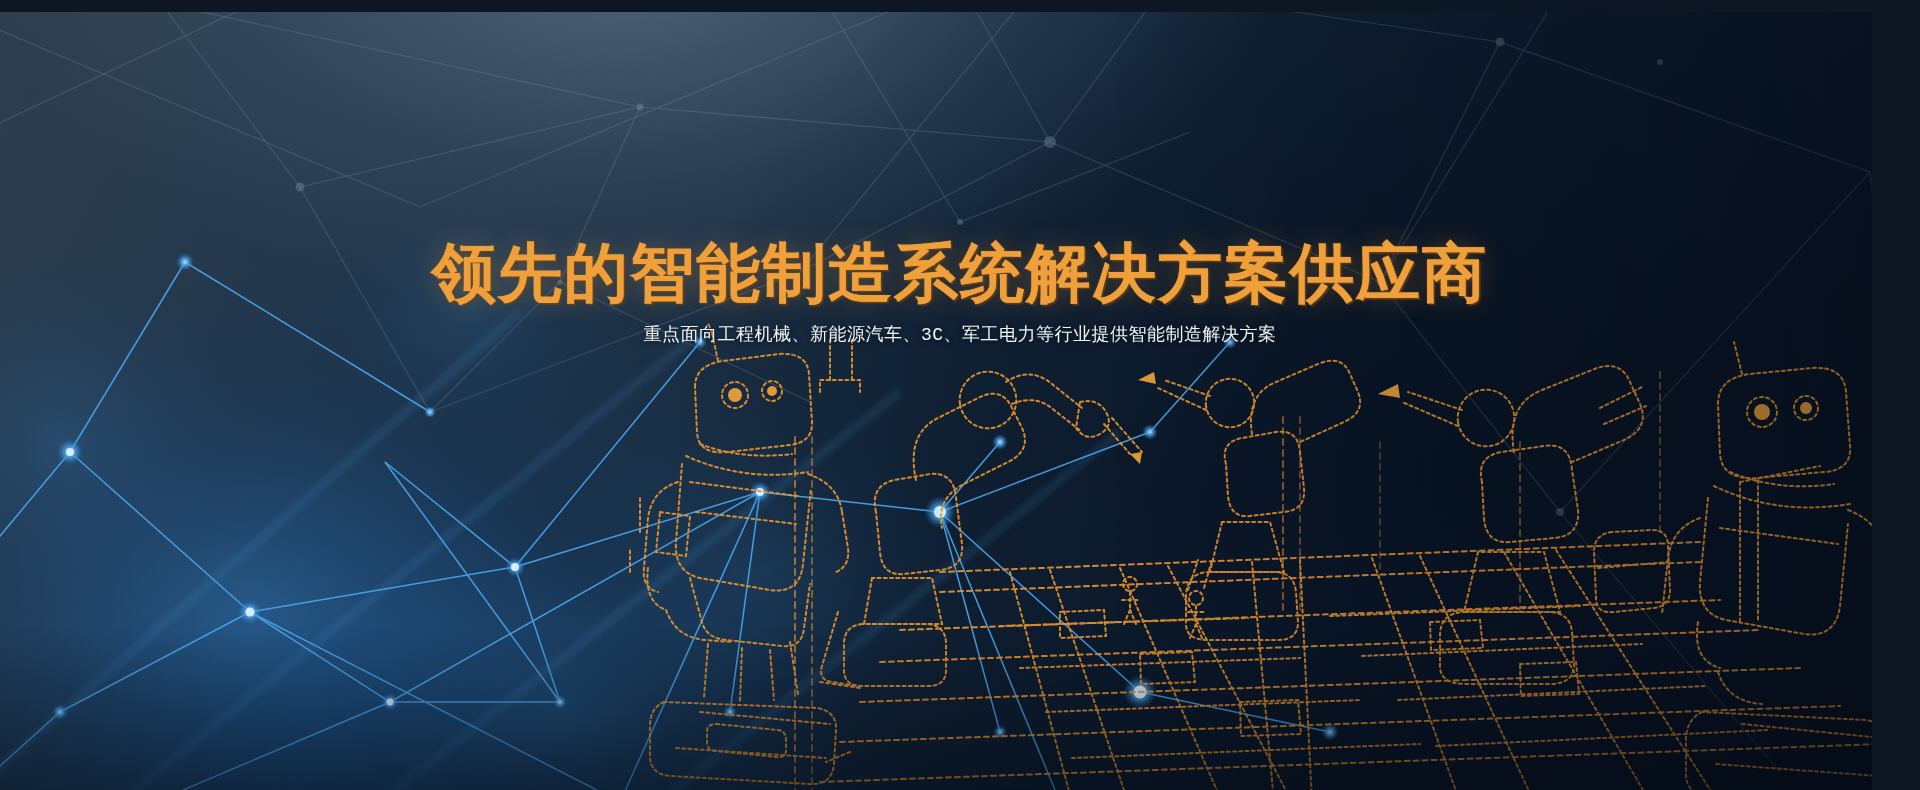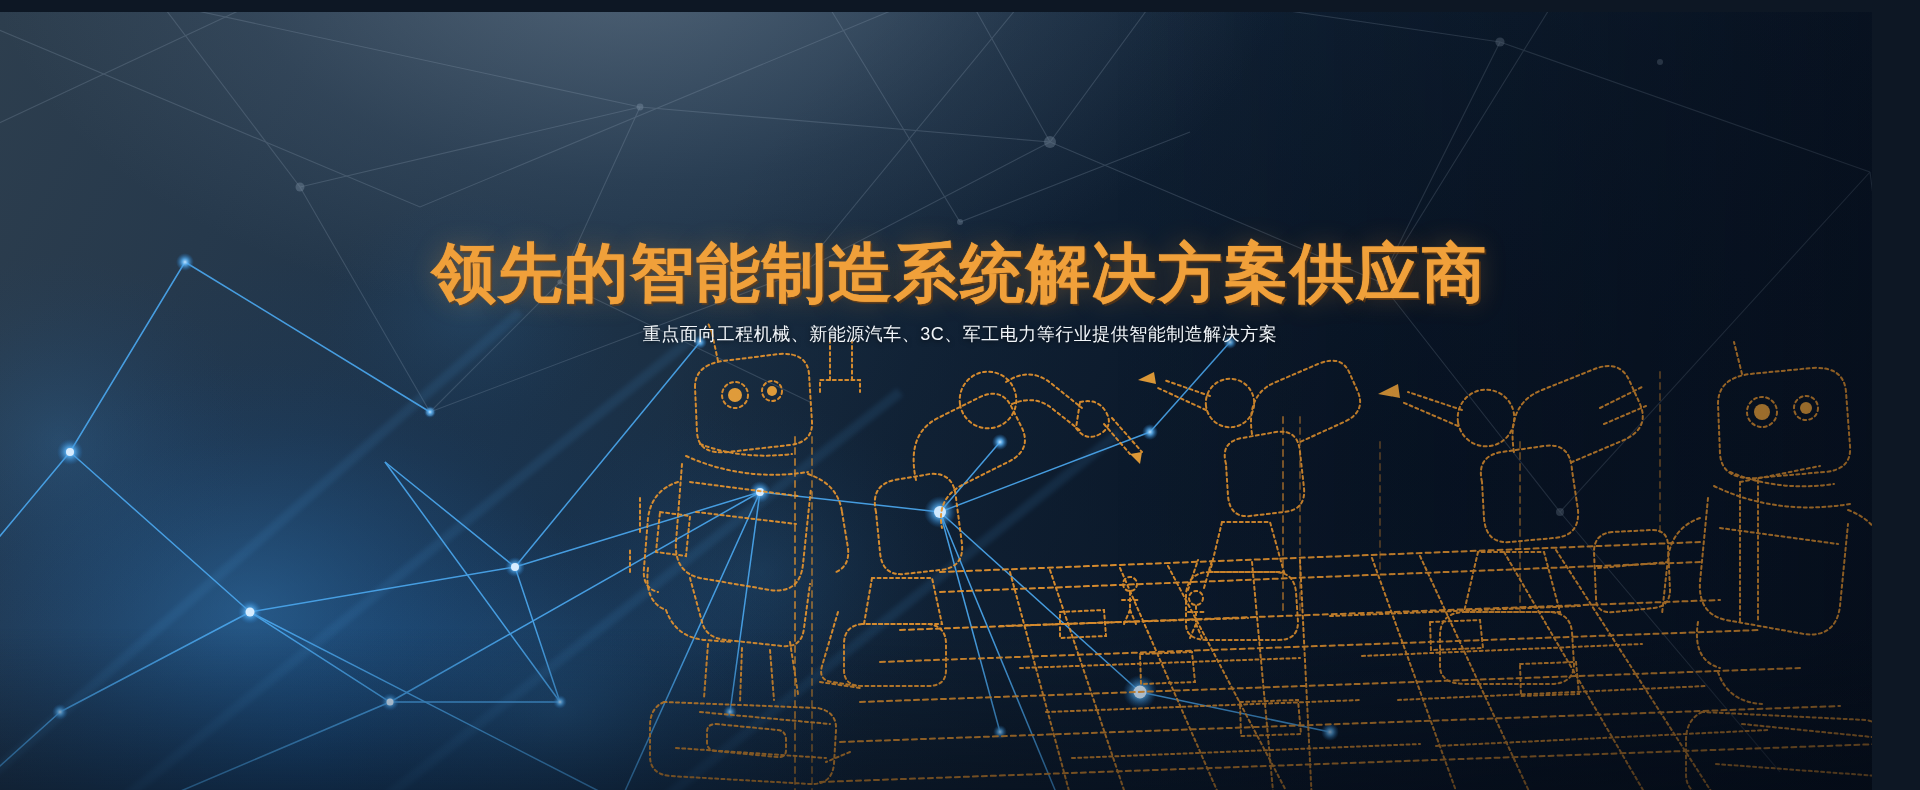--- a/index.html
+++ b/index.html
@@ -44,21 +44,21 @@
   }
 
   #hero-subtitle{
     margin:0;
     position:absolute;top:310px;left:50%;transform:translateX(-50%);
     white-space:nowrap;
     font-size:18px;
     font-weight:normal;
     letter-spacing:.5px;
     color:#f2f6fa;
-    font-family:Liberation Sans, sans-serif;
+    font-family:Liberation Mono, monospace;
     text-shadow:0 1px 5px rgba(0,0,0,.65);
   }
 
   
   #vignette{
     position:absolute;left:0;top:0;width:1920px;height:790px;
     background:
       linear-gradient(to top, rgba(4,10,20,.55) 0%, rgba(4,10,20,0) 22%),
       linear-gradient(to right, rgba(4,10,20,0) 58%, rgba(4,10,20,.38) 100%);
     pointer-events:none;

